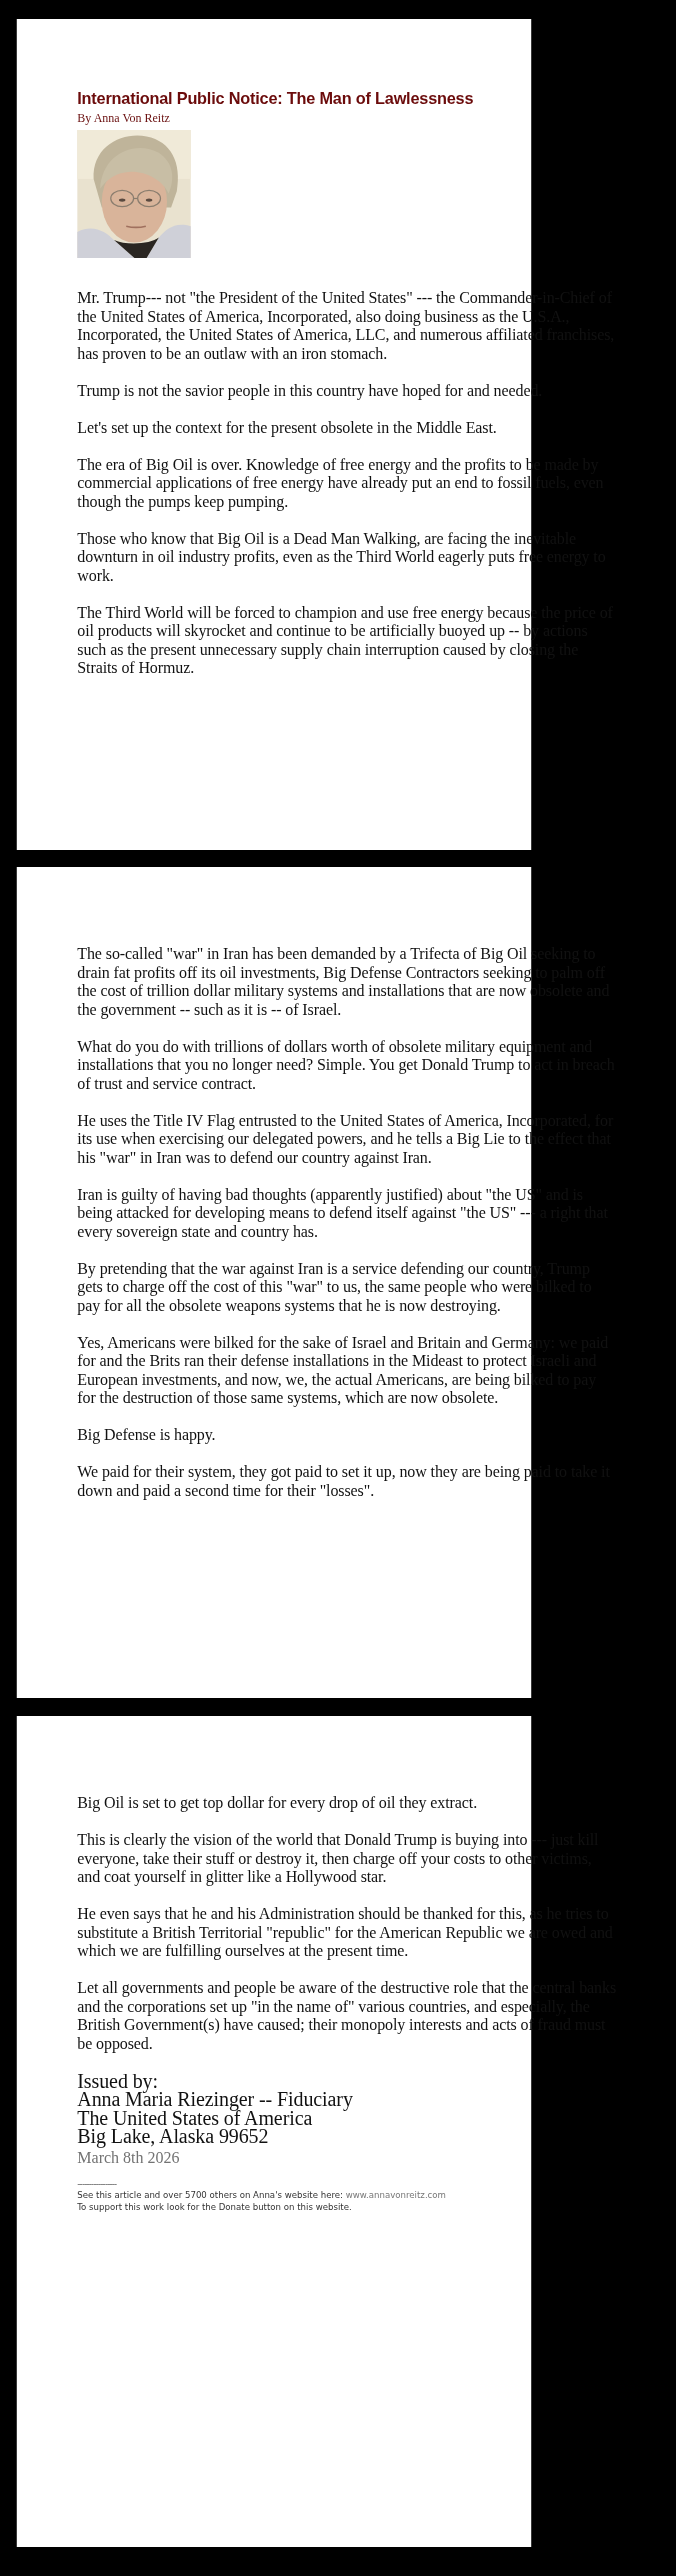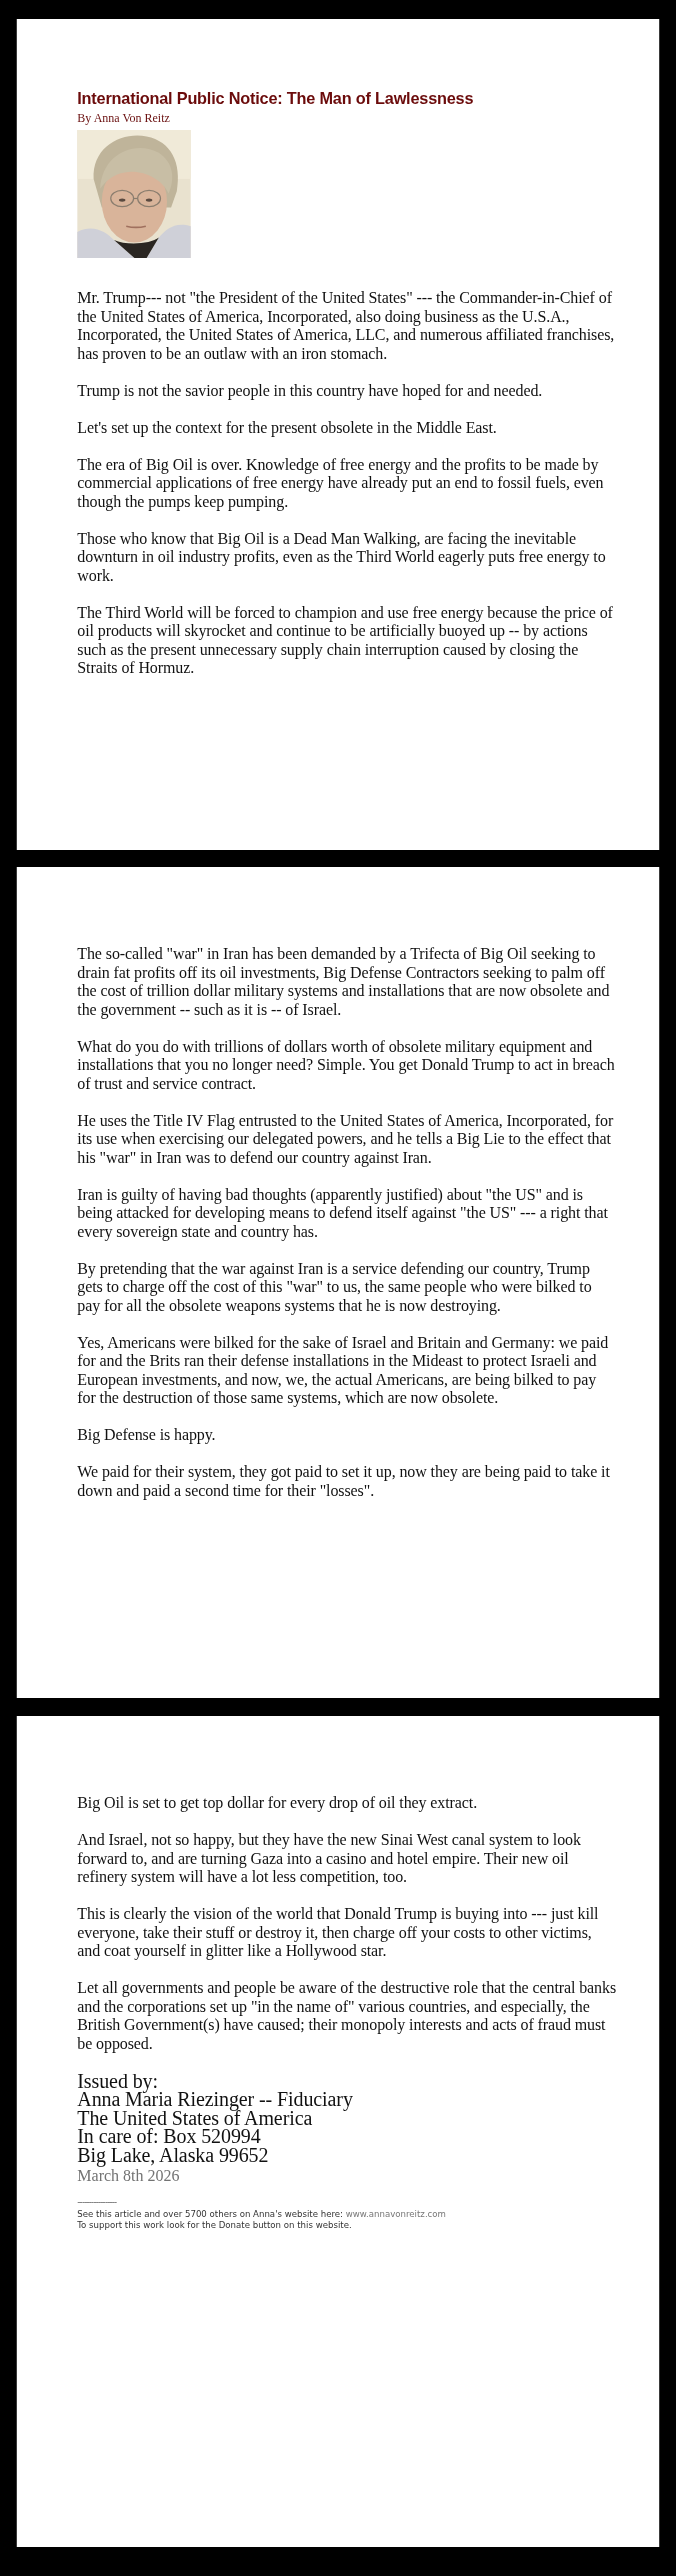--- a/index.html
+++ b/index.html
@@ -6,21 +6,21 @@
     body {
       width: 676px;
       height: 2576px;
       background: #000000;
       position: relative;
       overflow: hidden;
     }
     .page {
       position: absolute;
       left: 16.3px;
-      width: 644px;
+      width: 516px;
       height: 831px;
       background: #ffffff;
       box-sizing: border-box;
       border-left: 0.8px solid #3a3a3a;
       border-right: 0.8px solid #3a3a3a;
     }
     .page1 { top: 19px; }
     .page2 { top: 867px; }
     .page3 { top: 1716px; }
     .content {
@@ -134,29 +134,28 @@
     <p class="para">By pretending that the war against Iran is a service defending our country, Trump gets to charge off the cost of this "war" to us, the same people who were bilked to pay for all the obsolete weapons systems that he is now destroying.</p>
     <p class="para">Yes, Americans were bilked for the sake of Israel and Britain and Germany: we paid for and the Brits ran their defense installations in the Mideast to protect Israeli and European investments, and now, we, the actual Americans, are being bilked to pay for the destruction of those same systems, which are now obsolete.</p>
     <p class="para">Big Defense is happy.</p>
     <p class="para">We paid for their system, they got paid to set it up, now they are being paid to take it down and paid a second time for their "losses".</p>
   </div>
 </div>
 
 <div class="page page3">
   <div class="content">
     <p class="para">Big Oil is set to get top dollar for every drop of oil they extract.</p>
-    <p class="para">And Israel, not so happy, but they have the new Sinai West canal system to look forward to, and are turning Gaza into a casino and hotel empire.  Their new oil refinery system will have a lot less competition, too.</p>
     <p class="para">This is clearly the vision of the world that Donald Trump is buying into --- just kill everyone, take their stuff or destroy it, then charge off your costs to other victims, and coat yourself in glitter like a Hollywood star.</p>
+    <p class="para">He even says that he and his Administration should be thanked for this, as he tries to substitute a British Territorial "republic" for the American Republic we are owed and which we are fulfilling ourselves at the present time.</p>
     <p class="para">Let all governments and people be aware of the destructive role that the central banks and the corporations set up "in the name of" various countries, and especially, the British Government(s) have caused; their monopoly interests and acts of fraud must be opposed.</p>
 
     <div>
       <p class="sig-line">Issued by:</p>
       <p class="sig-line">Anna Maria Riezinger -- Fiduciary</p>
       <p class="sig-line">The United States of America</p>
-      <p class="sig-line">In care of: Box 520994</p>
       <p class="sig-line">Big Lake, Alaska 99652</p>
       <p class="date">March 8th 2026</p>
     </div>
 
     <div class="footer">
       <div class="rule">-----------------</div>
       <div>
         <span>See this article and over 5700 others on Anna's website here: </span><a class="link">www.annavonreitz.com</a>
       </div>
       <div>To support this work look for the Donate button on this website.</div>

